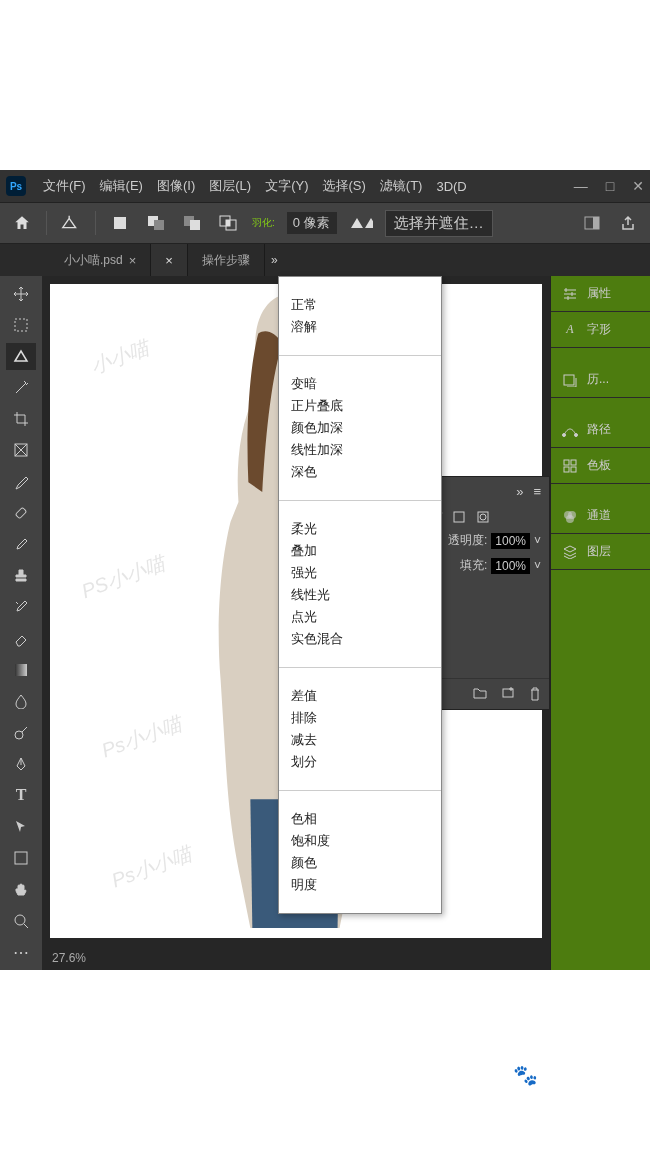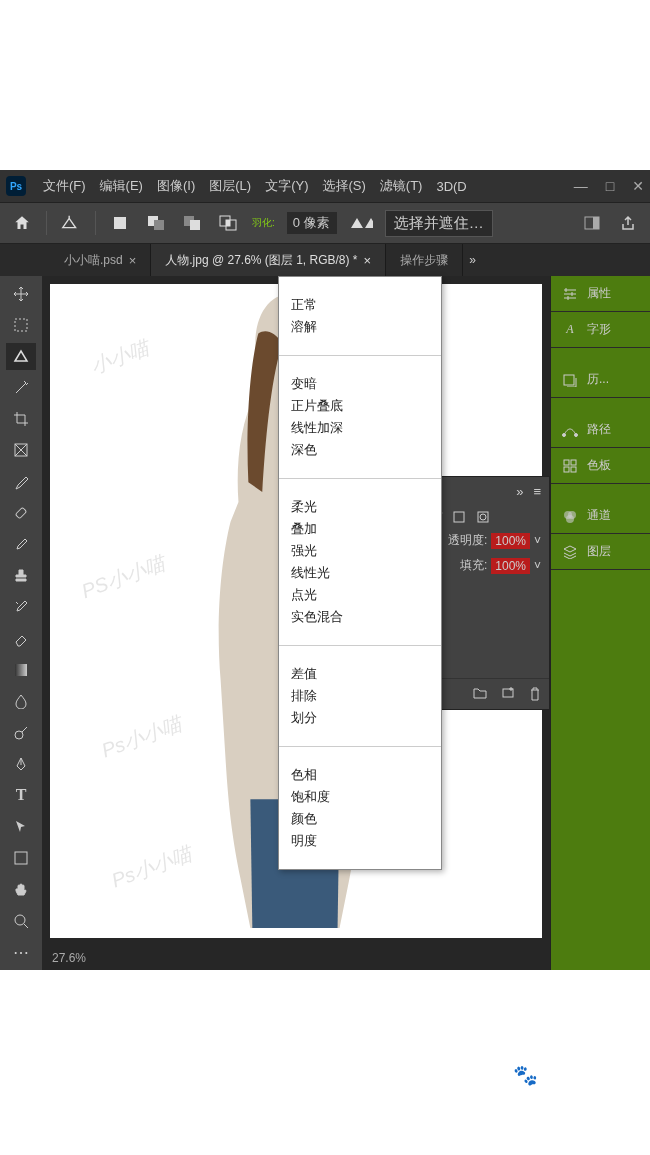--- a/index.html
+++ b/index.html
@@ -28,21 +28,21 @@
 .canvas-img { background: #fff; margin: 8px; flex: 1; position: relative; overflow: hidden; }
 .watermark { position: absolute; color: rgba(180,180,180,0.35); font-size: 20px; transform: rotate(-20deg); font-style: italic; }
 .person-shape { position: absolute; top: 0; left: 140px; width: 200px; height: 100%; }
 .status-bar { height: 24px; display: flex; align-items: center; padding: 0 10px; color: #aaa; font-size: 12px; }
 .right-panels { width: 100px; background: #4d7c0f; border-left: 1px solid #222; display: flex; flex-direction: column; }
 .panel-tab { height: 36px; display: flex; align-items: center; gap: 8px; padding: 0 10px; color: #ccc; font-size: 12px; border-bottom: 1px solid #2a2a2a; }
 .panel-ic { width: 18px; height: 18px; display: flex; align-items: center; justify-content: center; }
 .props-panel { position: absolute; right: 100px; top: 306px; width: 122px; background: #424242; border: 1px solid #222; }
 .props-header { height: 28px; display: flex; align-items: center; justify-content: flex-end; padding: 0 8px; color: #ccc; gap: 10px; font-size: 13px; }
 .props-row { display: flex; align-items: center; justify-content: flex-end; padding: 4px 8px; color: #ccc; font-size: 12px; gap: 4px; }
-.props-row .val { background: #b91c1c; padding: 1px 4px; }
+.props-row .val { background: #000000; padding: 1px 4px; }
 .props-footer { display: flex; justify-content: flex-end; gap: 14px; padding: 8px; color: #ccc; font-size: 14px; border-top: 1px solid #333; margin-top: 100px; }
 .blend-menu { position: absolute; top: 106px; left: 278px; width: 164px; background: #fff; border: 1px solid #888; box-shadow: 2px 2px 6px rgba(0,0,0,0.3); z-index: 100; }
 .blend-group { border-bottom: 1px solid #ccc; padding: 17px 0; }
 .blend-group:last-child { border-bottom: none; }
 .blend-item { padding: 2px 12px; font-size: 13px; color: #222; }
 .blend-item.highlighted { background: #0a64d8; color: #fff; }
 .cursor-red { position: absolute; top: 0; right: 30px; width: 16px; height: 16px; background: #e03020; border-radius: 50%; transform: translateY(-2px); }
 .baidu-wm { position: absolute; bottom: 48px; right: 20px; color: #fff; text-align: right; }
 .baidu-wm .brand { font-size: 28px; font-weight: bold; display: flex; align-items: baseline; gap: 4px; }
 .baidu-wm .paw { font-size: 20px; }
@@ -128,21 +128,20 @@
         </svg>
     </div>
   </div>
 
   <div class="tab-bar">
     <div class="doc-tab">
       <span>小小喵.psd</span>
       <span class="tab-close">×</span>
     </div>
     <div class="doc-tab active">
-      <span>人物.jpg @ 27.6% (图层 1, RGB/8) *</span>
       <span class="tab-close">×</span>
     </div>
     <div class="doc-tab">
       <span>操作步骤</span>
     </div>
     <span class="tab-overflow">»</span>
   </div>
 
   <div class="workspace">
 
@@ -394,34 +393,36 @@
   </div>
 
   <div class="blend-menu">
     <div class="blend-group">
       <div class="blend-item">正常</div>
       <div class="blend-item">溶解</div>
     </div>
     <div class="blend-group">
       <div class="blend-item">变暗</div>
       <div class="blend-item">正片叠底</div>
+      <div class="blend-item">颜色加深</div>
       <div class="blend-item">线性加深</div>
       <div class="blend-item">深色</div>
     </div>
     <div class="blend-group">
       <div class="blend-item">柔光</div>
       <div class="blend-item">叠加</div>
       <div class="blend-item">强光</div>
       <div class="blend-item">线性光</div>
       <div class="blend-item">点光</div>
       <div class="blend-item">实色混合</div>
     </div>
     <div class="blend-group">
       <div class="blend-item">差值</div>
       <div class="blend-item">排除</div>
+      <div class="blend-item">减去</div>
       <div class="blend-item">划分</div>
     </div>
     <div class="blend-group">
       <div class="blend-item">色相</div>
       <div class="blend-item">饱和度</div>
       <div class="blend-item">颜色</div>
       <div class="blend-item">明度</div>
     </div>
   </div>
 

